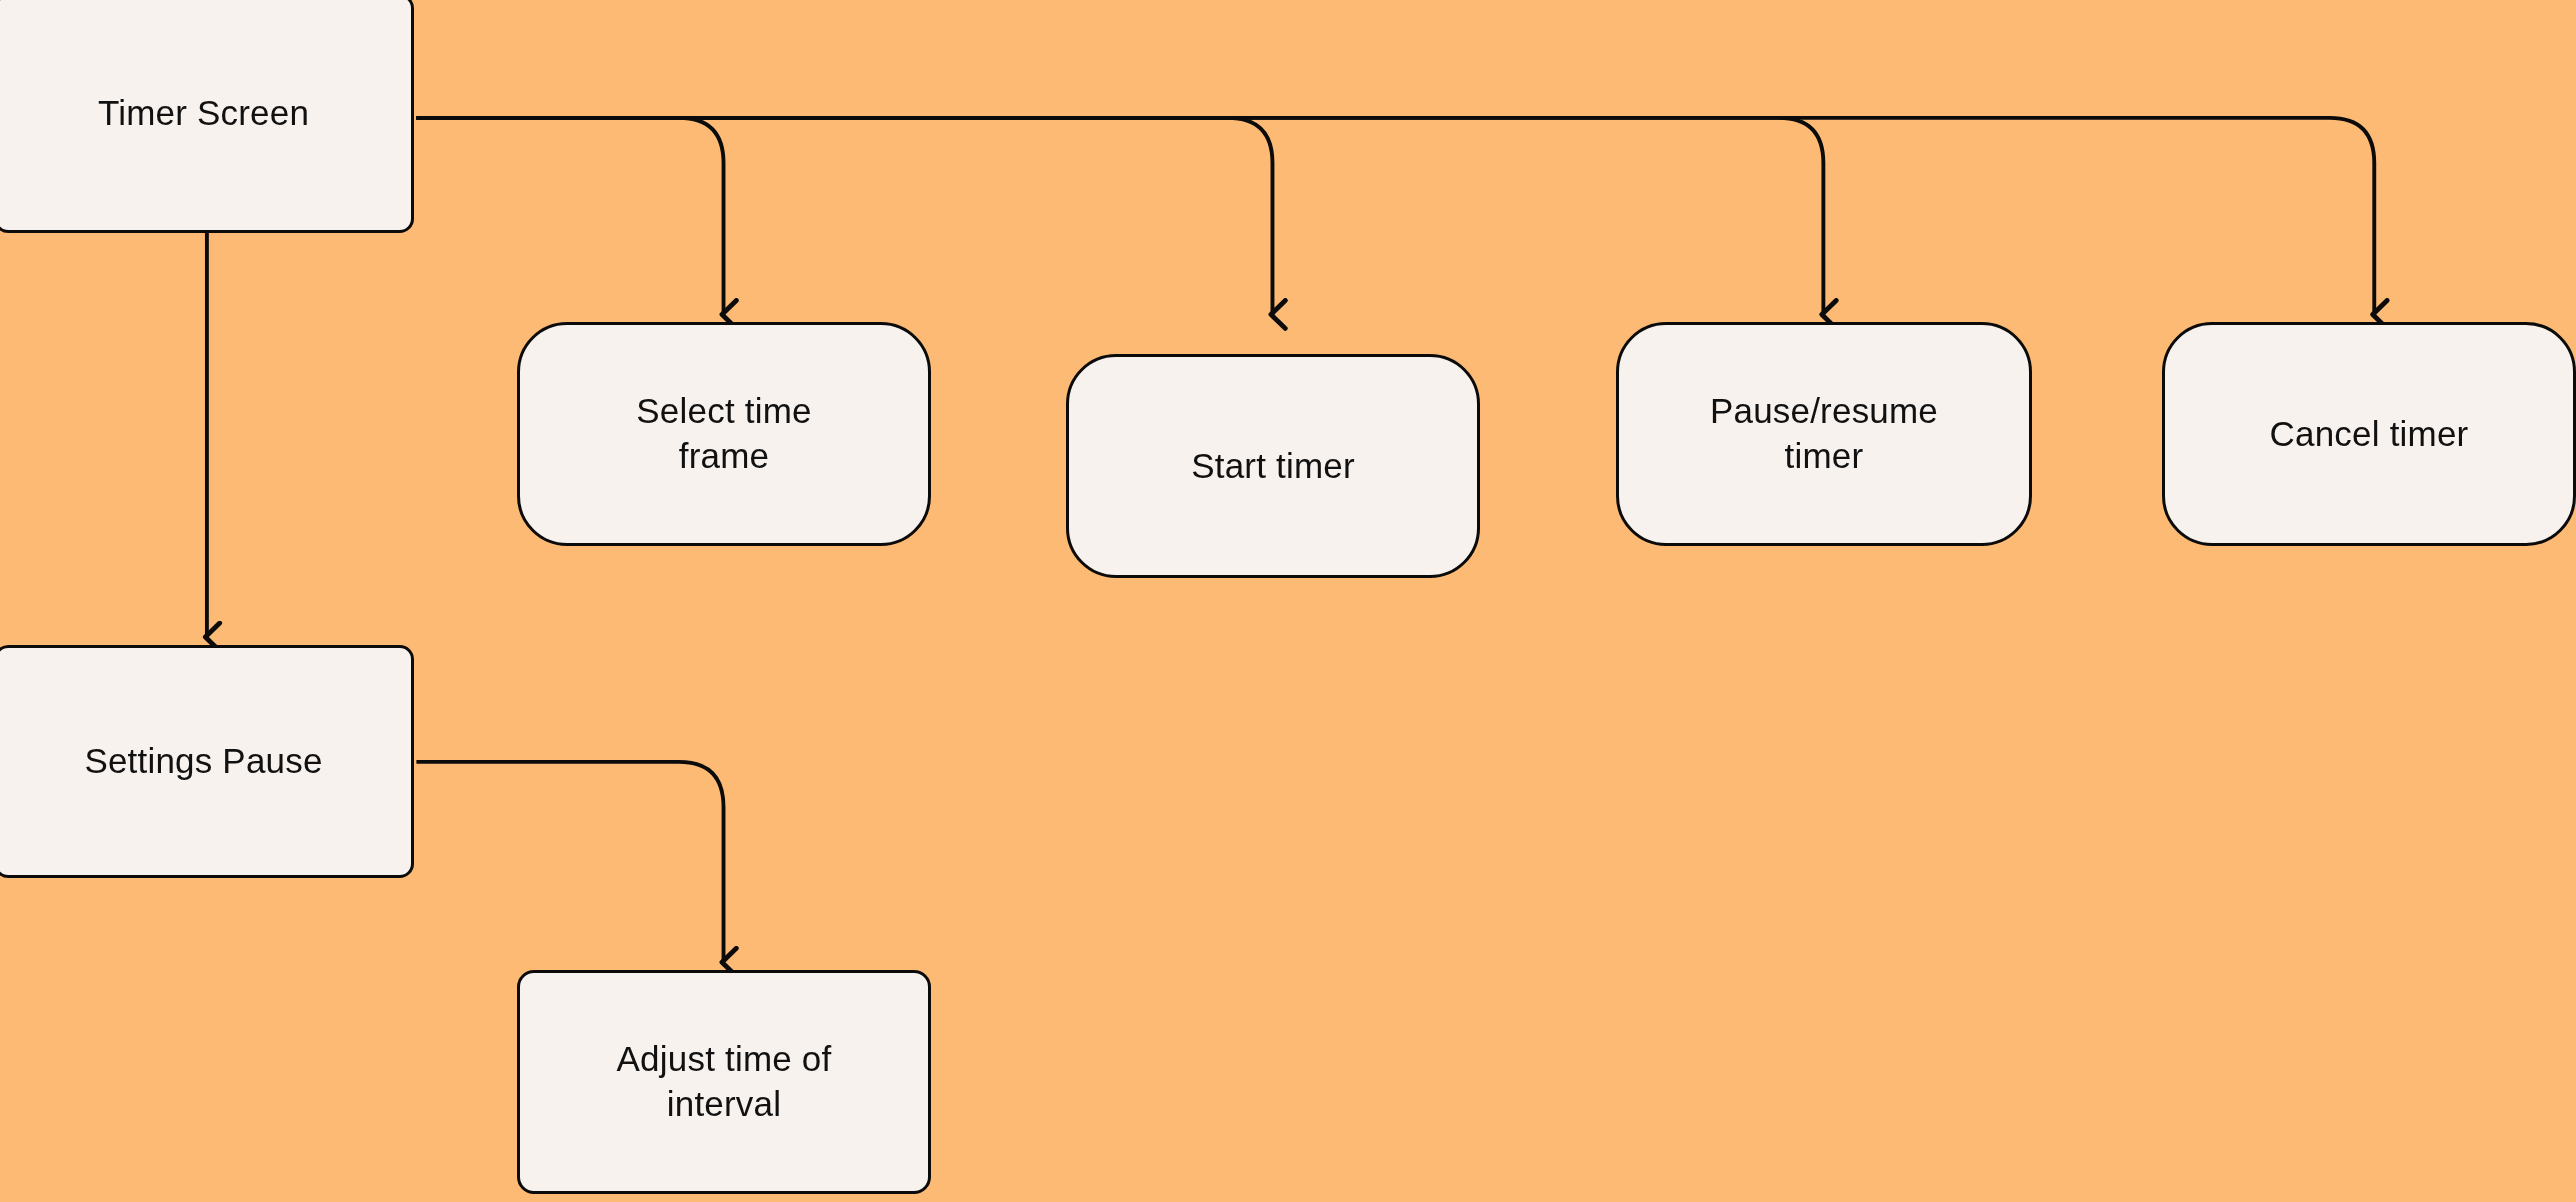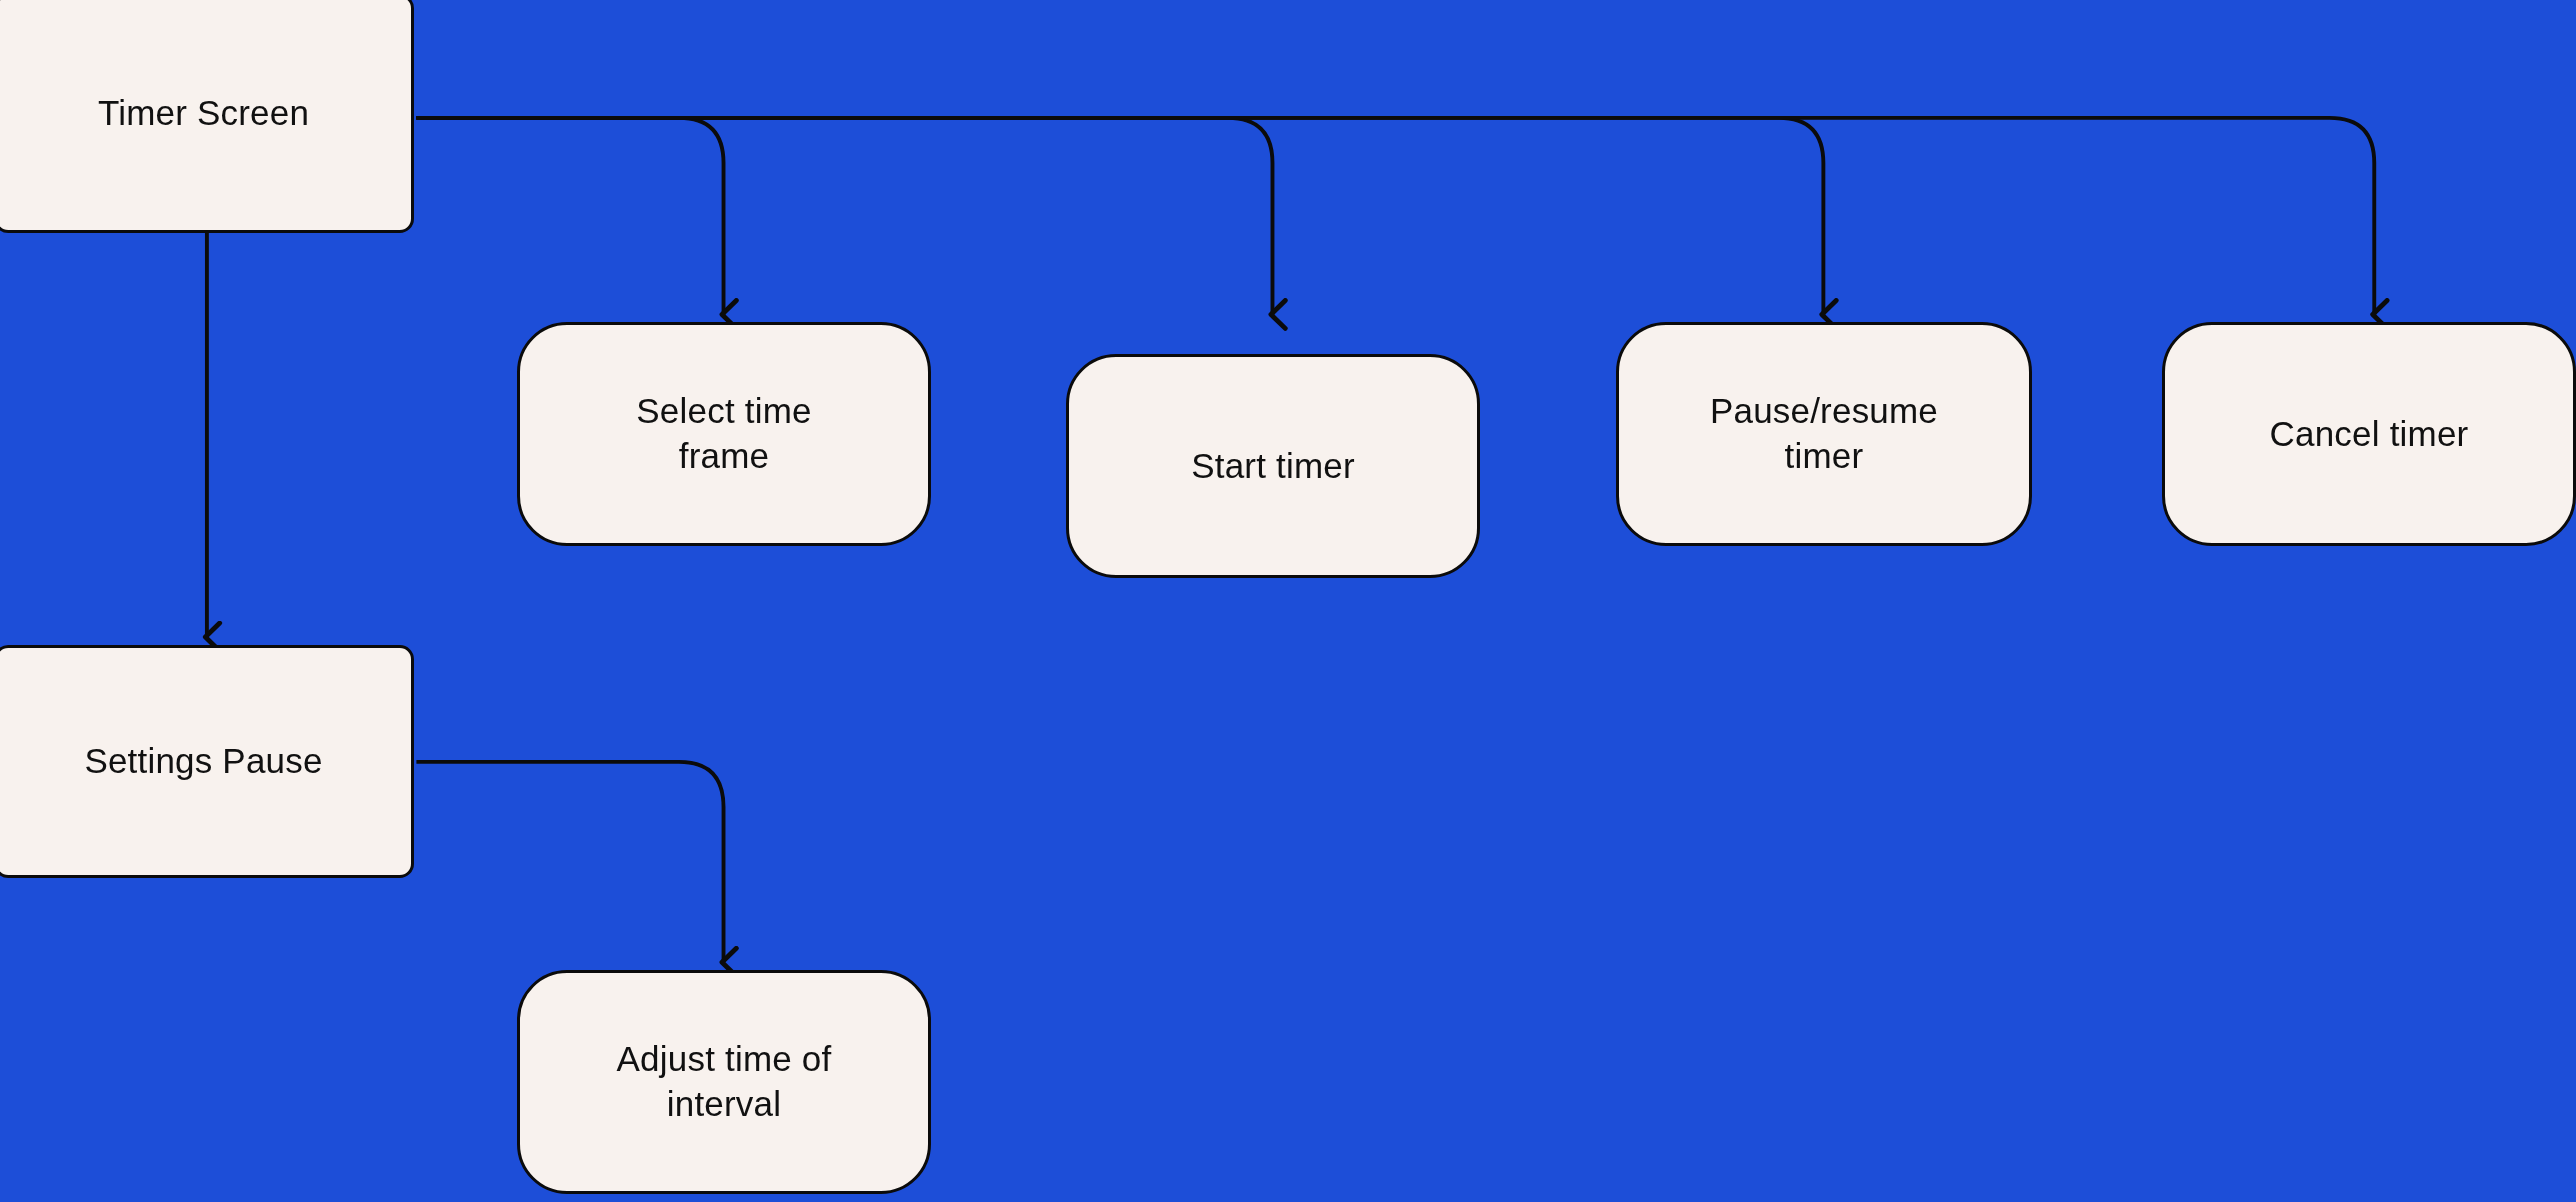--- a/index.html
+++ b/index.html
@@ -11,21 +11,21 @@
     overflow: hidden;
   }
   body {
     background: #4c6a72;
     font-family: "Liberation Sans", sans-serif;
   }
   #canvas {
     position: relative;
     width: 2576px;
     height: 1203px;
-    background: #1d4ed8;
+    background: #fdba74;
   }
   #edges {
     position: absolute;
     left: 0;
     top: 0;
     width: 2576px;
     height: 1203px;
     pointer-events: none;
   }
   .node {
@@ -94,19 +94,19 @@
 
   <div class="node action" style="left: 1616px; top: 322px; width: 416px; height: 224px;">
     <span class="node-label">Pause/resume
 timer</span>
   </div>
 
   <div class="node action" style="left: 2162px; top: 322px; width: 414px; height: 224px;">
     <span class="node-label">Cancel timer</span>
   </div>
 
-  <div class="node action" style="left: 517px; top: 970px; width: 414px; height: 224px;">
+  <div class="node action" style="left: 517px; top: 970px; width: 414px; height: 224px; border-radius: 17px;">
     <span class="node-label">Adjust time of
 interval</span>
   </div>
 
 </div>
 
 
 </body></html>

